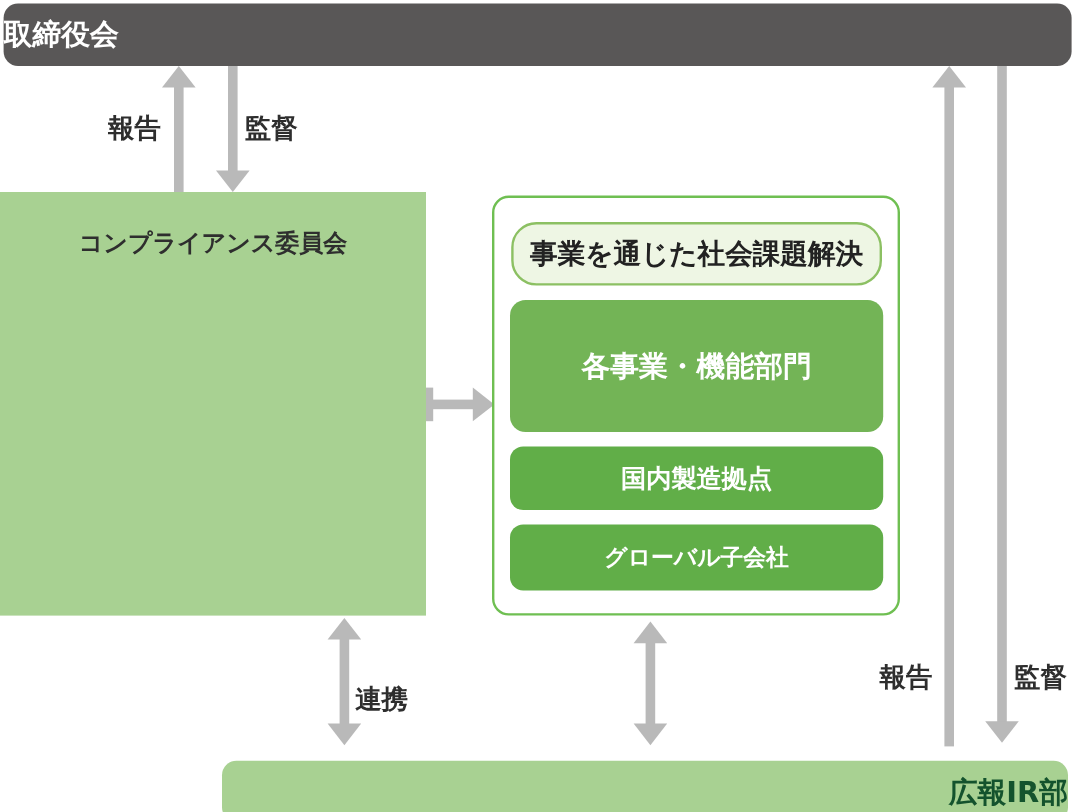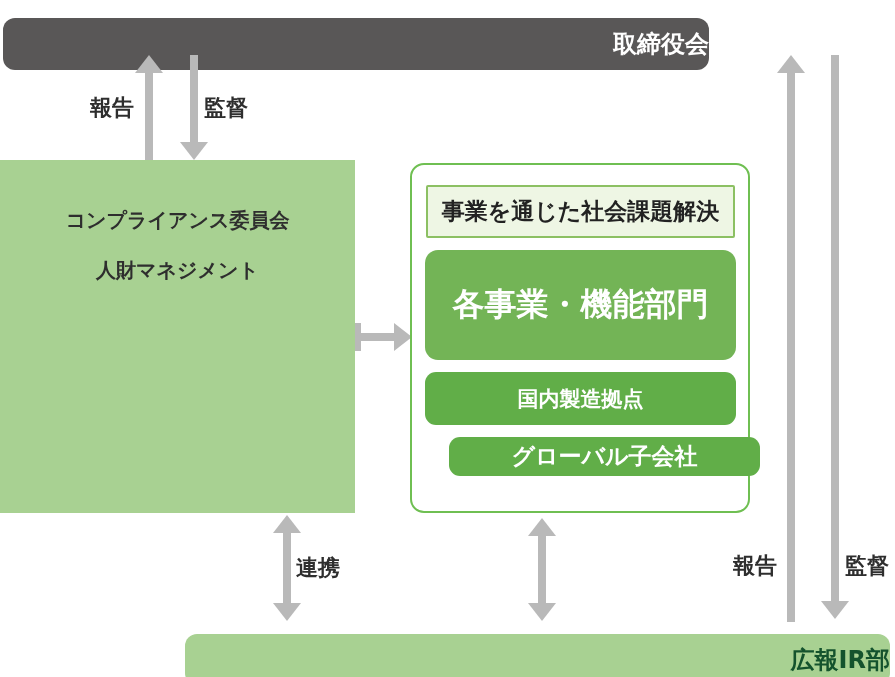--- a/index.html
+++ b/index.html
@@ -12,55 +12,55 @@
     --green-label-border: #8cc063;
     --arrow-gray: #b9b9b9;
     --text-dark: #2e2e2e;
   }
   * { margin:0; padding:0; box-sizing:border-box; }
   body { background:#fff; font-family:"DejaVu Sans","Liberation Sans",sans-serif; }
   .canvas { position:relative; width:895px; height:677px; background:#fff; overflow:hidden; }
 
   
   .board-bar {
-    position:absolute; left:3px; top:18px; width:706px; height:52px;
+    position:absolute; left:3px; top:3px; width:890px; height:52px;
     background:var(--bar-dark); border-radius:12px;
-    display:flex; align-items:center; justify-content:flex-end;
+    display:flex; align-items:center; justify-content:flex-start;
     color:#fff; font-size:24px; font-weight:700;
   }
 
   
   .left-box {
     position:absolute; left:0; top:160px; width:355px; height:353px;
-    background:var(--green-light); padding-top:35px;
+    background:var(--green-light); padding-top:17px;
   }
   .left-box .item {
     height:50px; display:flex; align-items:center; justify-content:center;
     font-size:20px; font-weight:700; color:var(--text-dark);
   }
 
   
   .center-container {
     position:absolute; left:410px; top:163px; width:340px; height:350px;
     background:#fff; border:2px solid var(--green-border); border-radius:14px;
   }
   .center-header {
     position:absolute; left:14px; top:20px; width:309px; height:53px;
     background:var(--green-pale); border:2px solid var(--green-label-border);
-    border-radius:2px; display:flex; align-items:center; justify-content:center;
+    border-radius:21px; display:flex; align-items:center; justify-content:center;
     font-size:23px; font-weight:700; color:#222;
   }
   .unit {
     position:absolute; left:13px; width:311px;
     display:flex; align-items:center; justify-content:center;
     color:#fff; font-weight:700; border-radius:11px;
   }
-  .unit-1 { top:85px; height:110px; background:var(--green-unit-primary); font-size:32px; border-radius:13px; }
+  .unit-1 { top:85px; height:110px; background:var(--green-unit-primary); font-size:24px; border-radius:13px; }
   .unit-2 { top:207px; height:53px; background:var(--green-unit-secondary); font-size:21px; }
-  .unit-3 { top:272px; height:39px; background:var(--green-unit-secondary); font-size:23px;margin-left:24px; }
+  .unit-3 { top:272px; height:55px; background:var(--green-unit-secondary); font-size:19px; }
 
   
   .ir-bar {
     position:absolute; left:185px; top:622px; width:705px; height:51px;
     background:var(--green-light); border-radius:12px;
     display:flex; align-items:center; justify-content:flex-end;
     font-size:24px; font-weight:700; color:#14532d;margin-top:12px;
   }
 
   
@@ -99,21 +99,20 @@
   <div class="arrow-label" style="left:90px; top:94px;">報告</div>
 
   <div>
     <div class="shaft-v" style="left:190px; top:55px; height:88px;"></div>
     <div class="head-down" style="left:180px; top:142px;"></div>
   </div>
   <div class="arrow-label" style="left:204px; top:94px;">監督</div>
 
   <div class="left-box">
     <div class="item">コンプライアンス委員会</div>
-    <div class="item">人財マネジメント</div>
   </div>
 
   <div>
     <div class="cap-v" style="left:355px; top:323px;"></div>
     <div class="shaft-h" style="left:355px; top:333px; width:42px;"></div>
     <div class="head-right" style="left:394px; top:323px;"></div>
   </div>
 
   <div class="center-container">
     <div class="center-header">
@@ -122,21 +121,21 @@
     <div class="unit unit-1">各事業・機能部門</div>
     <div class="unit unit-2">国内製造拠点</div>
     <div class="unit unit-3">グローバル子会社</div>
   </div>
 
   <div>
     <div class="head-up" style="left:273px; top:515px;"></div>
     <div class="shaft-v" style="left:283px; top:532px; height:72px;"></div>
     <div class="head-down" style="left:273px; top:603px;"></div>
   </div>
-  <div class="arrow-label" style="left:296px; top:554px;">連携</div>
+  <div class="arrow-label" style="left:296px; top:570px;">連携</div>
 
   <div>
     <div class="head-up" style="left:528px; top:518px;"></div>
     <div class="shaft-v" style="left:538px; top:535px; height:69px;"></div>
     <div class="head-down" style="left:528px; top:603px;"></div>
   </div>
 
   <div>
     <div class="head-up" style="left:777px; top:55px;"></div>
     <div class="shaft-v" style="left:787px; top:72px; height:550px;"></div>

